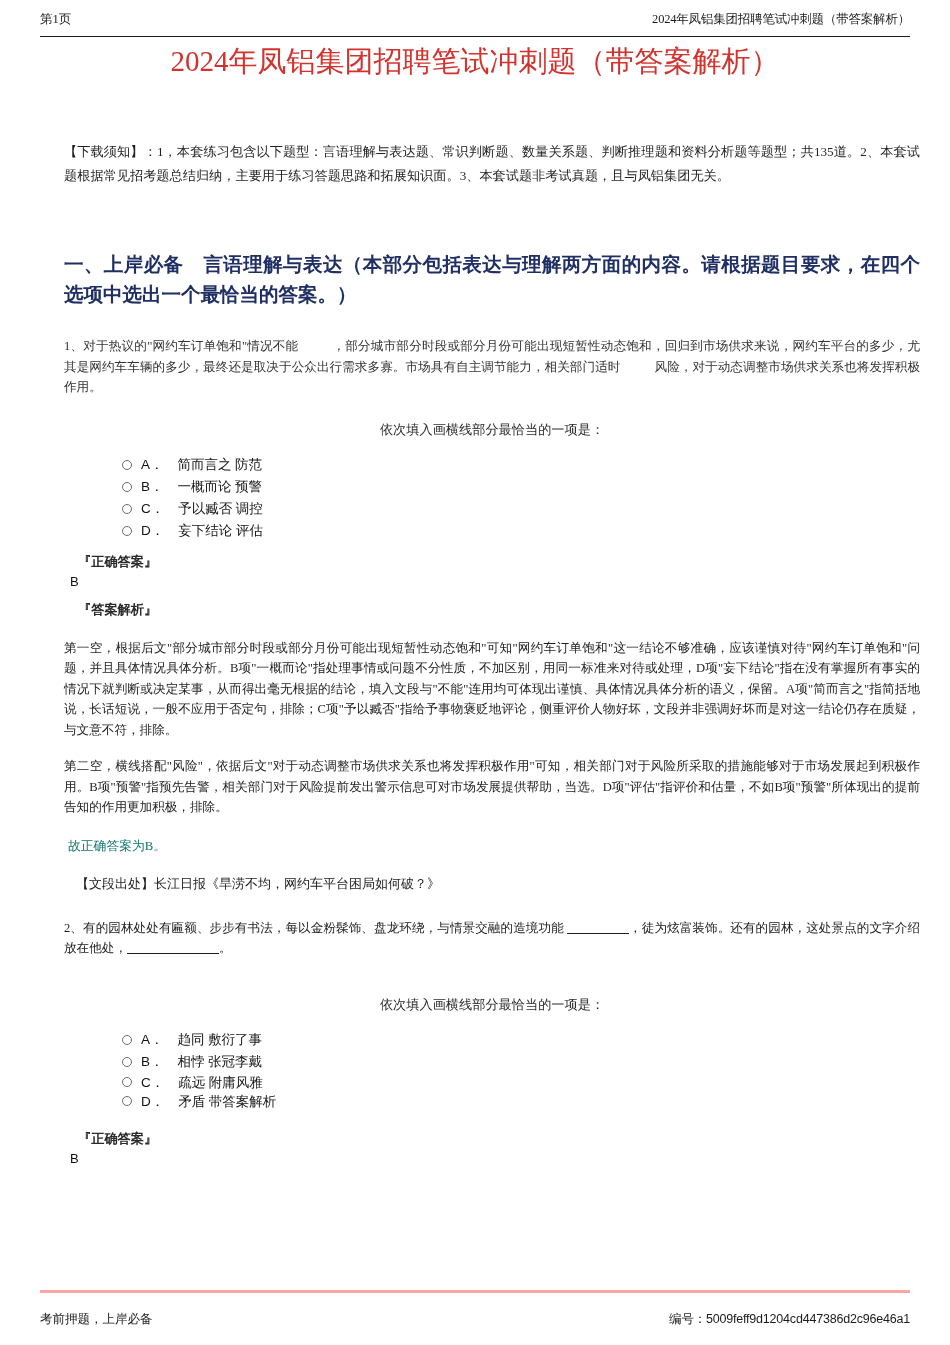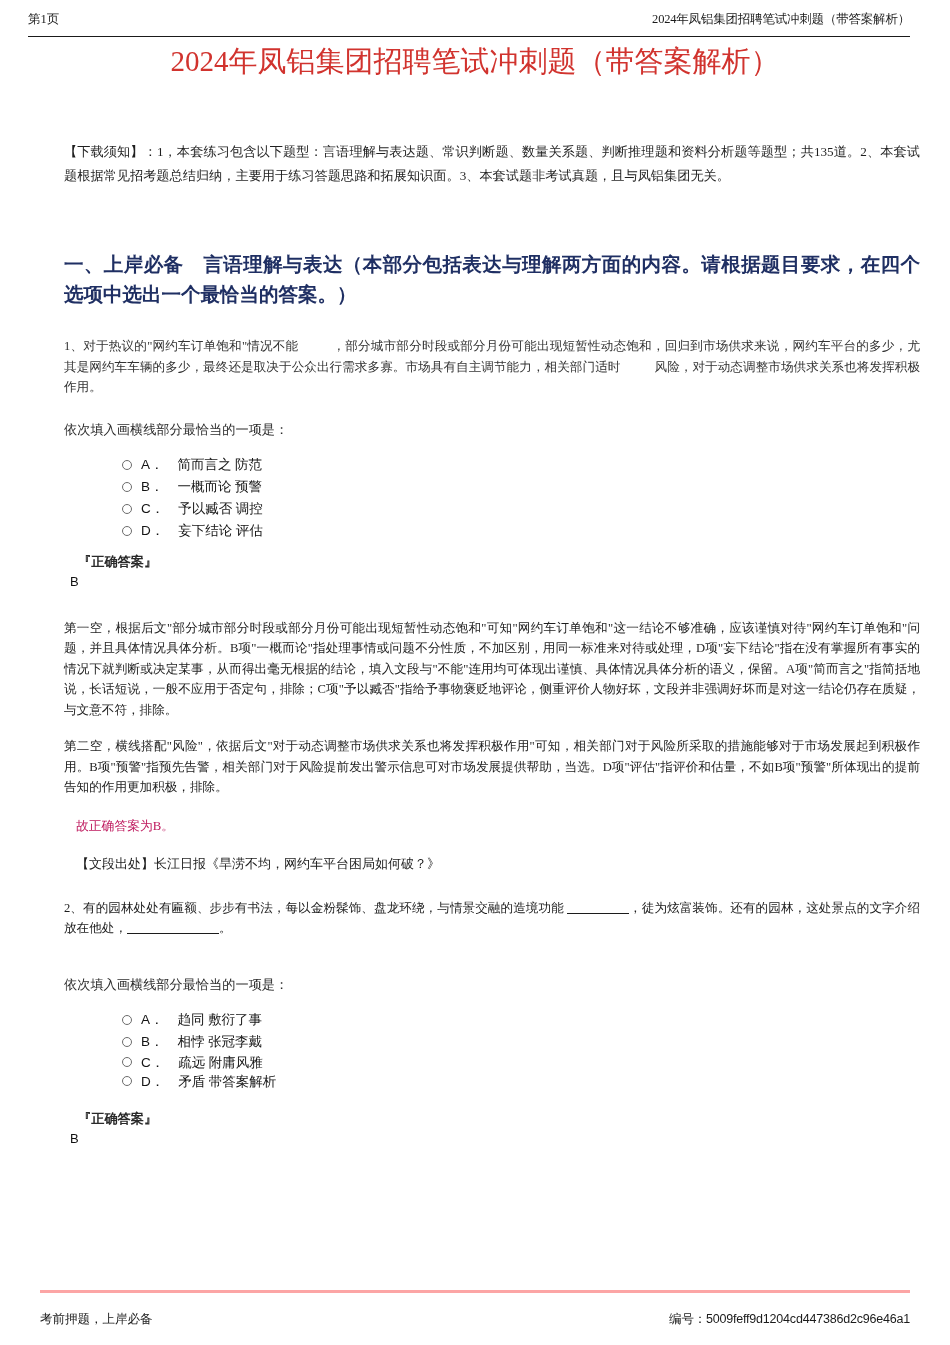--- a/index.html
+++ b/index.html
@@ -20,21 +20,21 @@
     position: relative;
     width: 950px;
     height: 1345px;
     box-sizing: border-box;
   }
 
   
   .run-header {
     position: absolute;
     top: 12px;
-    left: 28px;
+    left: 40px;
     right: 40px;
     height: 24px;
     border-bottom: 1px solid #1a1a1a;
     display: flex;
     align-items: flex-start;
     justify-content: space-between;
     font-size: 12.5px;
     line-height: 14px;
     color: #1b1b1b;
   }
@@ -98,20 +98,21 @@
     vertical-align: -2px;
   }
   .blank-u.w1 { width: 62px; }
   .blank-u.w2 { width: 92px; }
 
   .prompt {
     font-size: 13.2px;
     line-height: 20px;
     color: #2b2b2b;
     margin: 0 0 14px 0;
+    text-align: center;
   }
 
   .options {
     margin: 0 0 10px 0;
     padding: 0;
     list-style: none;
   }
   .opt {
     display: flex;
     align-items: center;
@@ -163,22 +164,22 @@
     font-size: 12.6px;
     line-height: 20.5px;
     text-align: justify;
     color: #1d1d1d;
     margin: 0 0 16px 0;
   }
   .explain.last { margin-bottom: 18px; }
   .conclusion {
     font-size: 12.8px;
     line-height: 20px;
-    color: #be185d;
-    margin: 0 0 18px 12px;
+    color: #0f766e;
+    margin: 0 0 18px 4px;
     font-family: Liberation Serif, serif;
   }
   .source {
     font-size: 13px;
     line-height: 20px;
     color: #1d1d1d;
     margin: 12px 0 24px 0;
     padding-left: 12px;
   }
 
@@ -250,20 +251,21 @@
         </li>
         <li class="opt">
           <span class="radio"></span>
           <span class="opt-letter">D．</span>
           <span class="opt-text">妄下结论 评估</span>
         </li>
       </ul>
 
       <p class="label-line">『正确答案』</p>
       <p class="answer-letter">B</p>
+      <p class="label-line">『答案解析』</p>
       <div class="spacer-18"></div>
 
       <p class="explain">第一空，根据后文"部分城市部分时段或部分月份可能出现短暂性动态饱和"可知"网约车订单饱和"这一结论不够准确，应该谨慎对待"网约车订单饱和"问题，并且具体情况具体分析。B项"一概而论"指处理事情或问题不分性质，不加区别，用同一标准来对待或处理，D项"妄下结论"指在没有掌握所有事实的情况下就判断或决定某事，从而得出毫无根据的结论，填入文段与"不能"连用均可体现出谨慎、具体情况具体分析的语义，保留。A项"简而言之"指简括地说，长话短说，一般不应用于否定句，排除；C项"予以臧否"指给予事物褒贬地评论，侧重评价人物好坏，文段并非强调好坏而是对这一结论仍存在质疑，与文意不符，排除。</p>
       <p class="explain last">第二空，横线搭配"风险"，依据后文"对于动态调整市场供求关系也将发挥积极作用"可知，相关部门对于风险所采取的措施能够对于市场发展起到积极作用。B项"预警"指预先告警，相关部门对于风险提前发出警示信息可对市场发展提供帮助，当选。D项"评估"指评价和估量，不如B项"预警"所体现出的提前告知的作用更加积极，排除。</p>
       <p class="conclusion">故正确答案为B。</p>
       <p class="source">【文段出处】长江日报《旱涝不均，网约车平台困局如何破？》</p>
     </div>
 
     <div>
       <p class="q-stem dark"><span>2、有的园林处处有匾额、步步有书法，每以金粉髹饰、盘龙环绕，与情景交融的造境功能</span> <span class="blank-u w1"></span><span>，徒为炫富装饰。还有的园林，这处景点的文字介绍放在他处，</span><span class="blank-u w2"></span><span>。</span></p>

